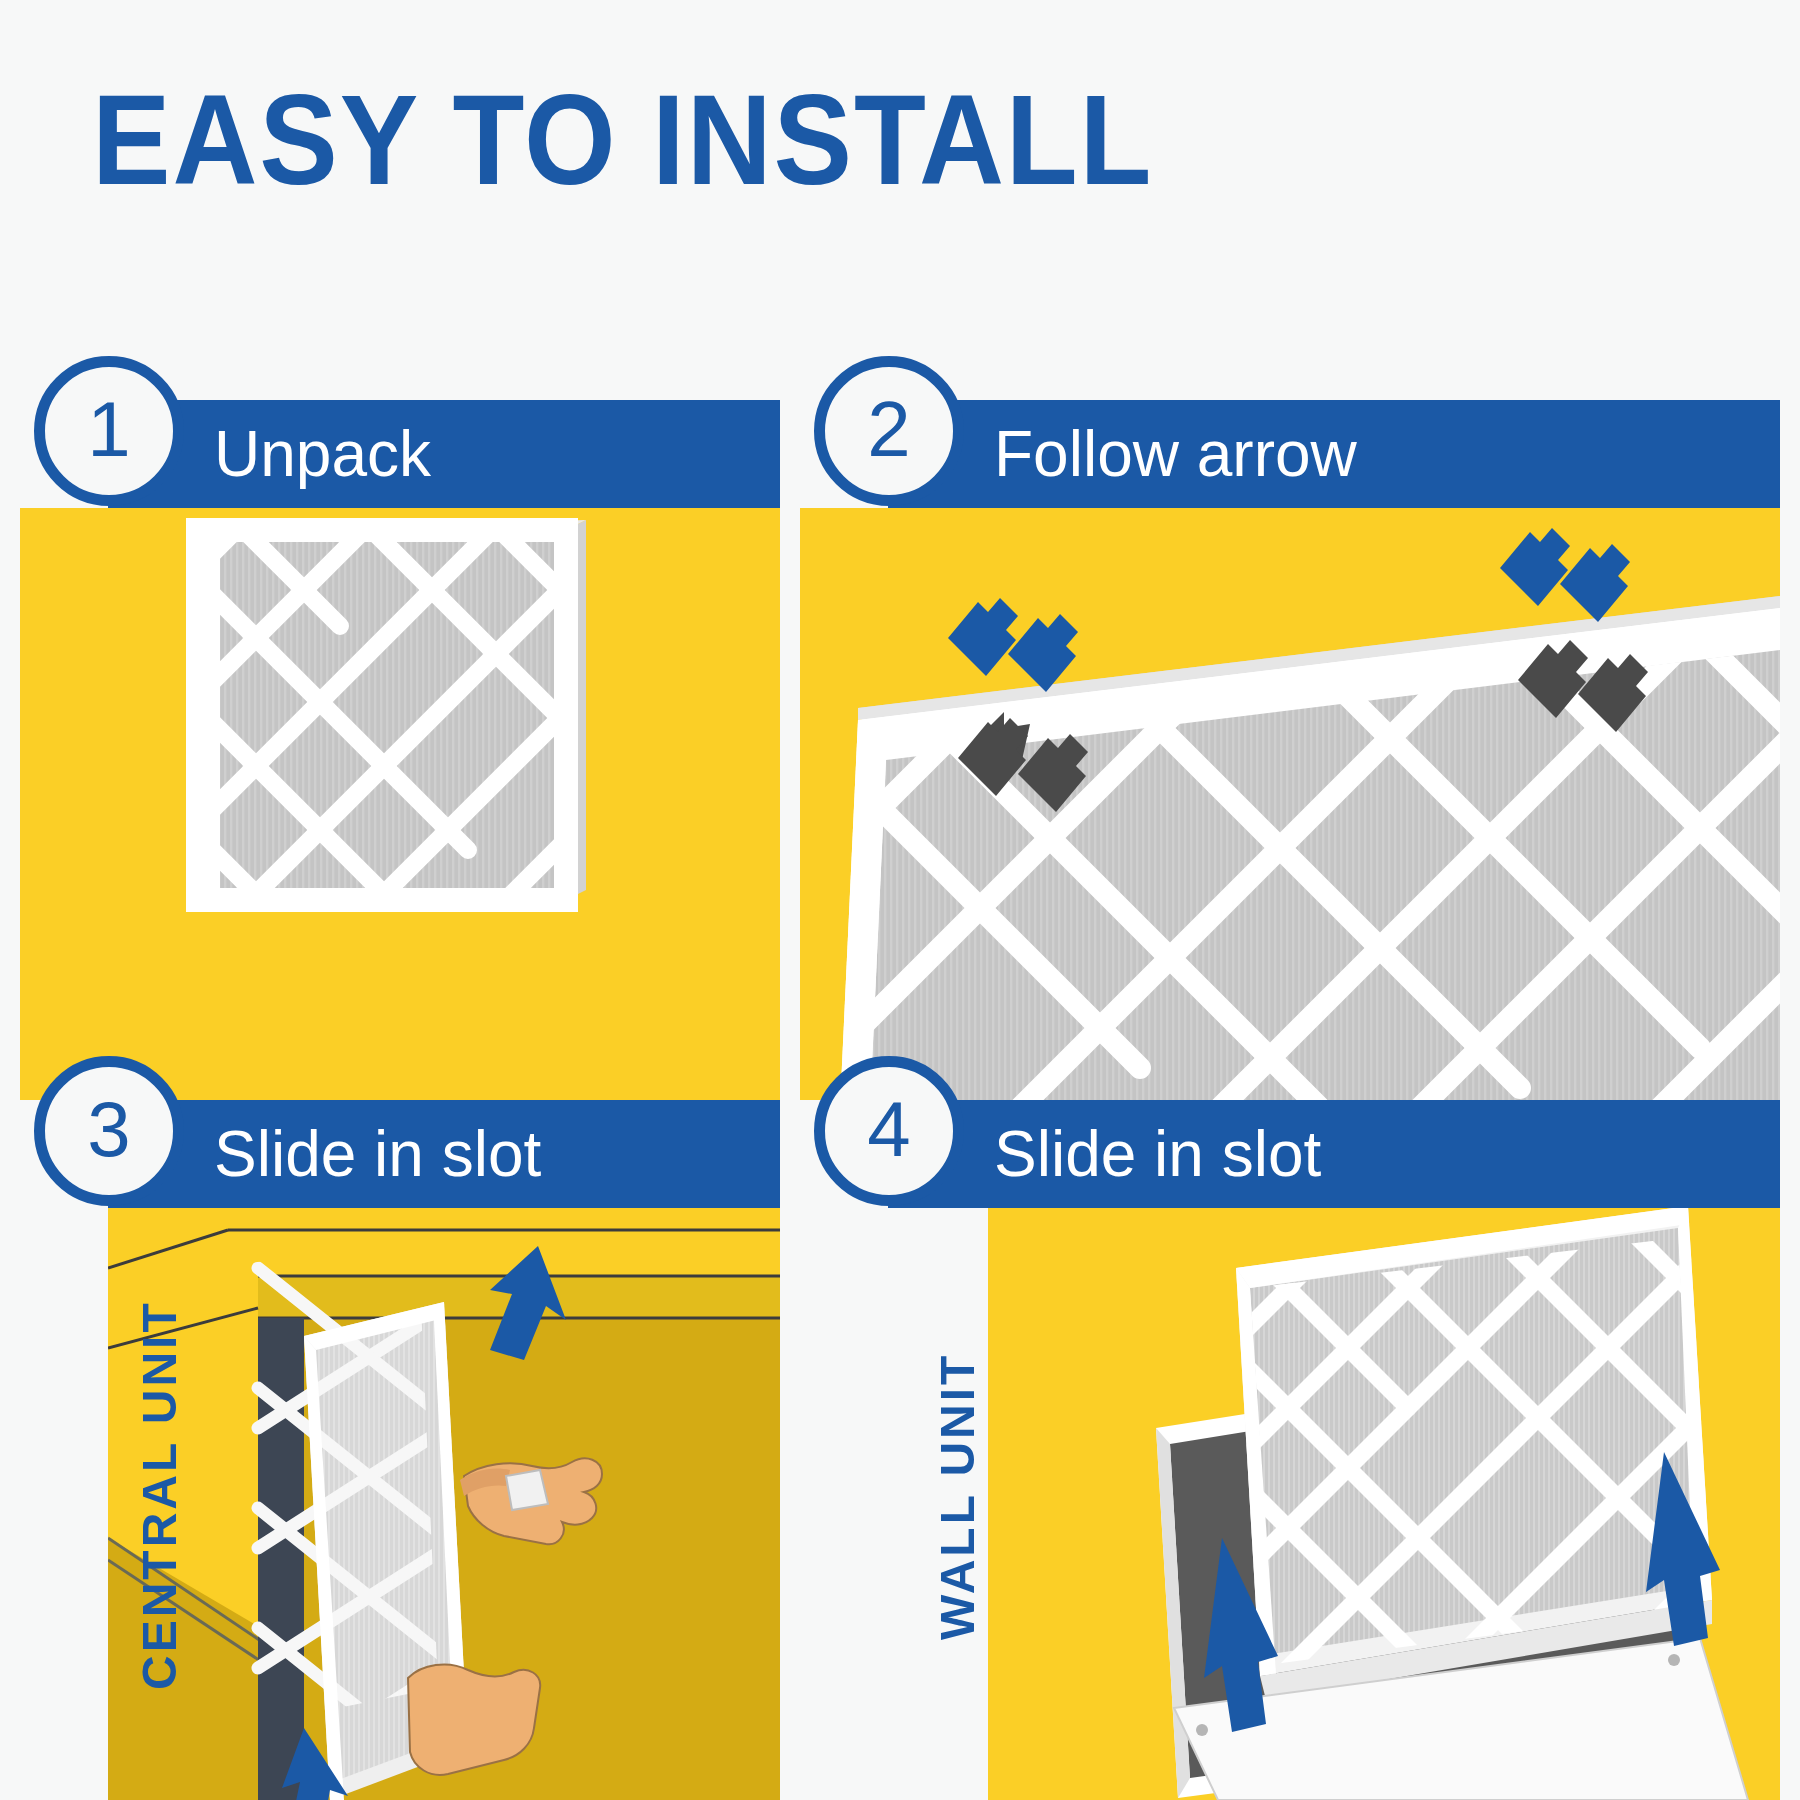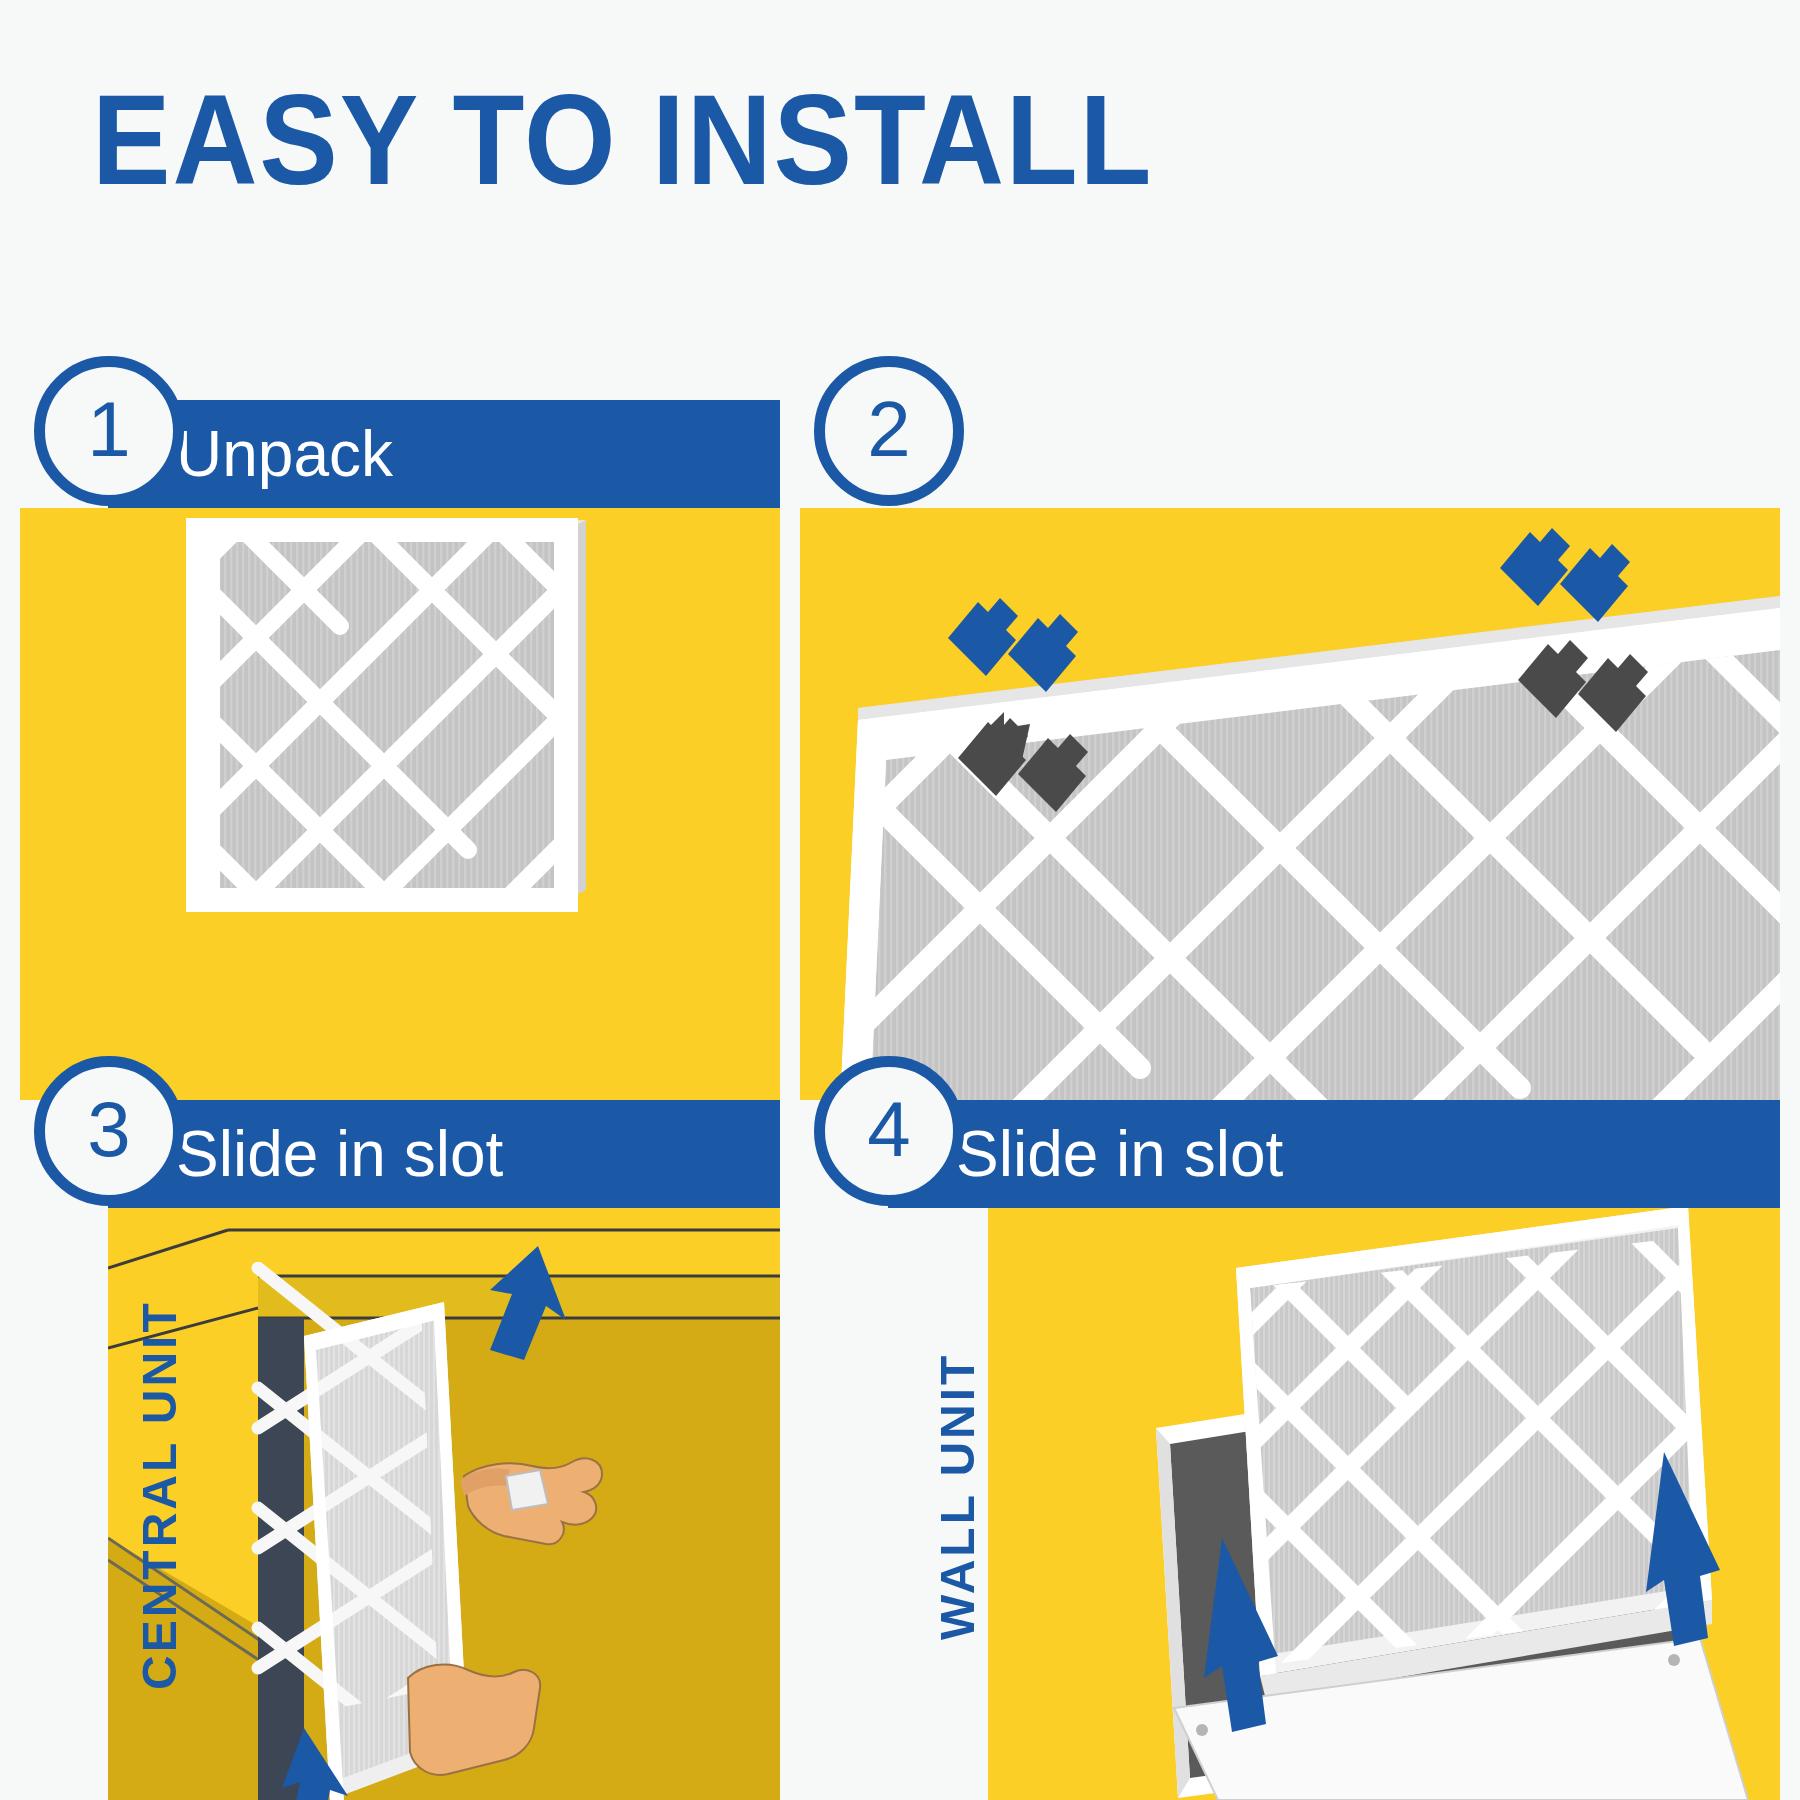--- a/index.html
+++ b/index.html
@@ -40,21 +40,21 @@
     right:0;
     height:108px;
     background:#1b59a6;
     display:flex;
     align-items:center;
   }
   .panel-header .step-label {
     color:#ffffff;
     font-size:64px;
     line-height:1;
-    margin-left:68px;
+    margin-left:106px;
     white-space:nowrap;
     font-weight:normal;
   }
   .step-circle {
     position:absolute;
     left:14px; top:-44px;
     width:150px; height:150px;
     border-radius:50%;
     background:#f7f8f8;
     border:11px solid #1b59a6;
@@ -208,20 +208,23 @@
 
       <g fill="#1b59a6">
         <path d="M148,130 l30,-36 l10,10 l12,-14 l18,18 l-12,14 l10,10 l-30,36 z"></path>
         <path d="M208,146 l30,-36 l10,10 l12,-14 l18,18 l-12,14 l10,10 l-30,36 z"></path>
         <path d="M700,60 l30,-36 l10,10 l12,-14 l18,18 l-12,14 l10,10 l-30,36 z"></path>
         <path d="M760,76 l30,-36 l10,10 l12,-14 l18,18 l-12,14 l10,10 l-30,36 z"></path>
       </g>
     </svg>
   </div>
 
+  <div class="panel-header">
+    <div class="step-label">Follow arrow</div>
+  </div>
   <div class="step-circle">
     <span>2</span>
   </div>
 </div>
 
 <div class="panel" id="panel-3">
 
   <div class="panel-body">
     <svg class="svg-fill" viewBox="0 0 672 592" preserveAspectRatio="none">
       <defs>

